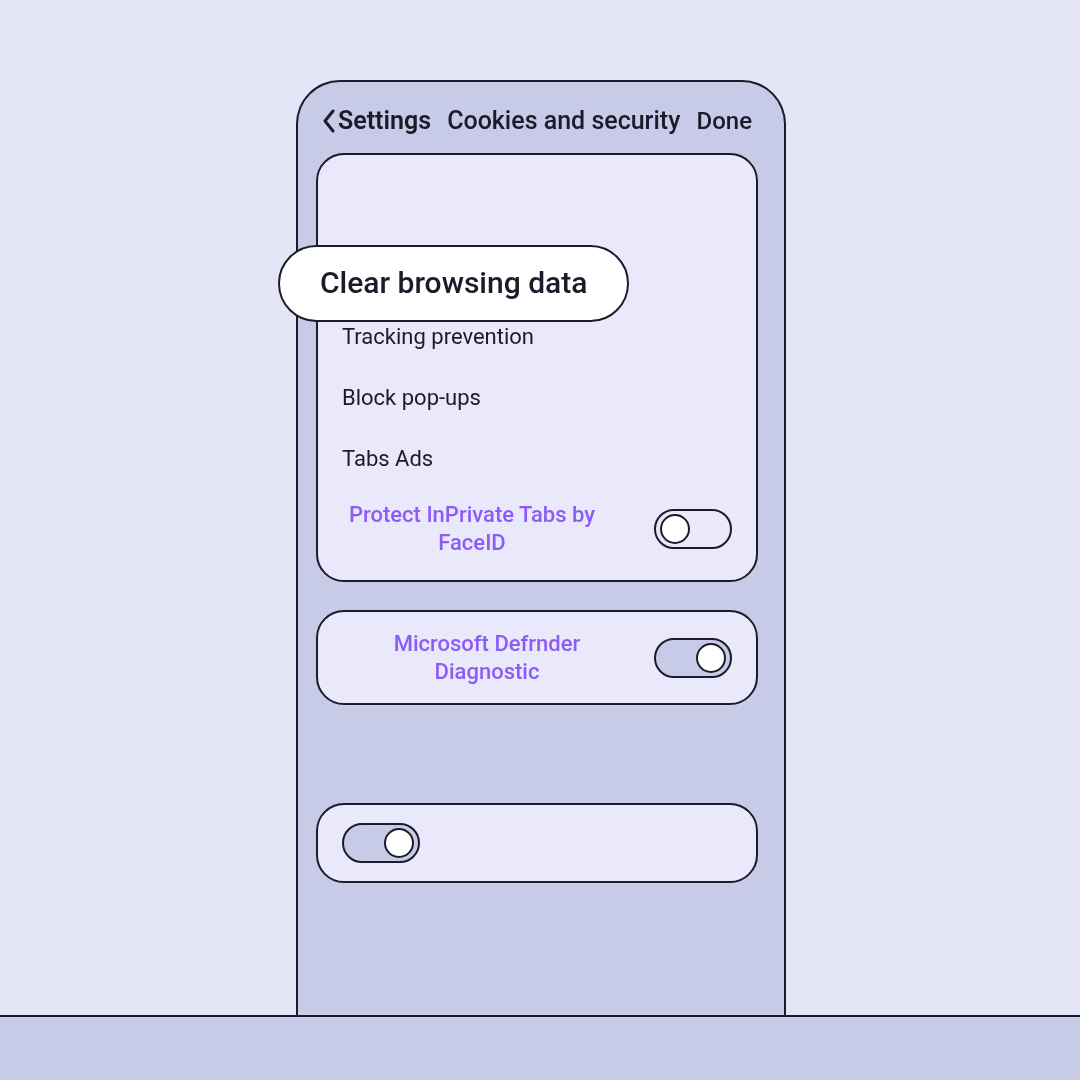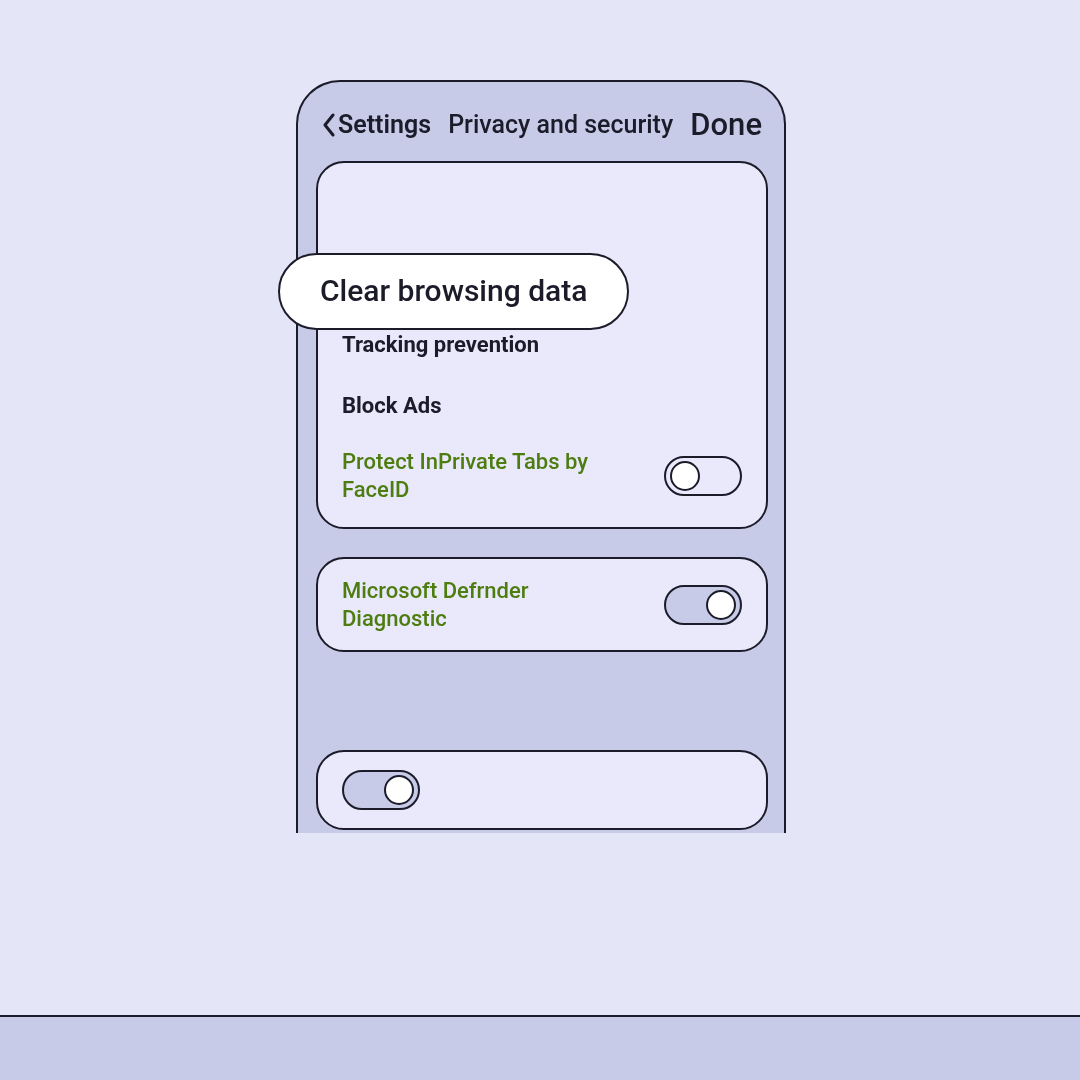--- a/index.html
+++ b/index.html
@@ -21,26 +21,26 @@
     position: absolute;
     left: 0; right: 0;
     top: 1017px; bottom: 0;
     background: #C8CBE8;
   }
   .phone {
     position: absolute;
     left: 296px;
     top: 80px;
     width: 490px;
-    height: 753px;
+    height: 935px;
     background: #C8CBE8;
     border: 2px solid #1B1B29;
     border-radius: 44px 44px 0 0;
     border-bottom: none;
-    padding: 16px 16px 0 18px;
+    padding: 16px 26px 0 18px;
   }
   .navbar {
     display: flex;
     align-items: center;
     justify-content: space-between;
     padding: 8px 6px 18px 6px;
     color: #1B1B29;
   }
   .nav-left { display: flex; align-items: center; gap: 2px; }
   .chev {
@@ -49,21 +49,21 @@
   }
   .nav-back {
     font-size: 25px;
     font-weight: 600;
   }
   .nav-title {
     font-size: 25px;
     font-weight: 500;
   }
   .nav-done {
-    font-size: 31px;
+    font-size: 24px;
     font-weight: 500;
   }
 
   .card {
     background: #E9E9FB;
     border: 2px solid #1B1B29;
     border-radius: 28px;
     padding: 24px 24px;
     margin-bottom: 28px;
   }
@@ -83,36 +83,37 @@
   }
   .pill-text {
     font-size: 30px;
     font-weight: 500;
     color: #1B1B29;
     white-space: nowrap;
   }
 
   .menu-item {
     font-size: 22px;
-    font-weight: 700;
+    font-weight: 400;
     color: #1B1B29;
     padding: 18px 0;
   }
 
   .row {
     display: flex;
     align-items: center;
     justify-content: space-between;
     gap: 16px;
   }
   .row .label {
     font-size: 22px;
     font-weight: 500;
-    color: #4d7c0f;
+    color: #8b5cf6;
     line-height: 1.25;
+    text-align: center;
   }
 
   .toggle {
     flex: 0 0 auto;
     width: 78px;
     height: 40px;
     border: 2px solid #1B1B29;
     border-radius: 999px;
     background: #E9E9FB;
     position: relative;
@@ -144,33 +145,34 @@
 
   <div class="navbar">
     <div class="nav-left">
       <span class="chev">
         <svg viewBox="0 0 14 24" width="14" height="24">
             <path d="M11 2 L3 12 L11 22" fill="none" stroke="#1B1B29" stroke-width="3" stroke-linecap="round" stroke-linejoin="round"></path>
           </svg>
       </span>
       <span class="nav-back">Settings</span>
     </div>
-    <span class="nav-title">Privacy and security</span>
+    <span class="nav-title">Cookies and security</span>
     <span class="nav-done">Done</span>
   </div>
 
   <div style="position:relative;">
     <div class="pill">
       <span class="pill-text">Clear browsing data</span>
     </div>
 
     <div class="card first">
       <div class="menu-item">Diagnostic data</div>
       <div class="menu-item">Tracking prevention</div>
-      <div class="menu-item">Block Ads</div>
+      <div class="menu-item">Block pop-ups</div>
+      <div class="menu-item">Tabs Ads</div>
       <div class="row" style="padding-top:12px;">
         <div class="label" style="max-width:260px;">Protect InPrivate Tabs by FaceID</div>
         <div class="toggle">
           <div class="knob left"></div>
         </div>
       </div>
     </div>
   </div>
 
   <div class="card toggle-card">

